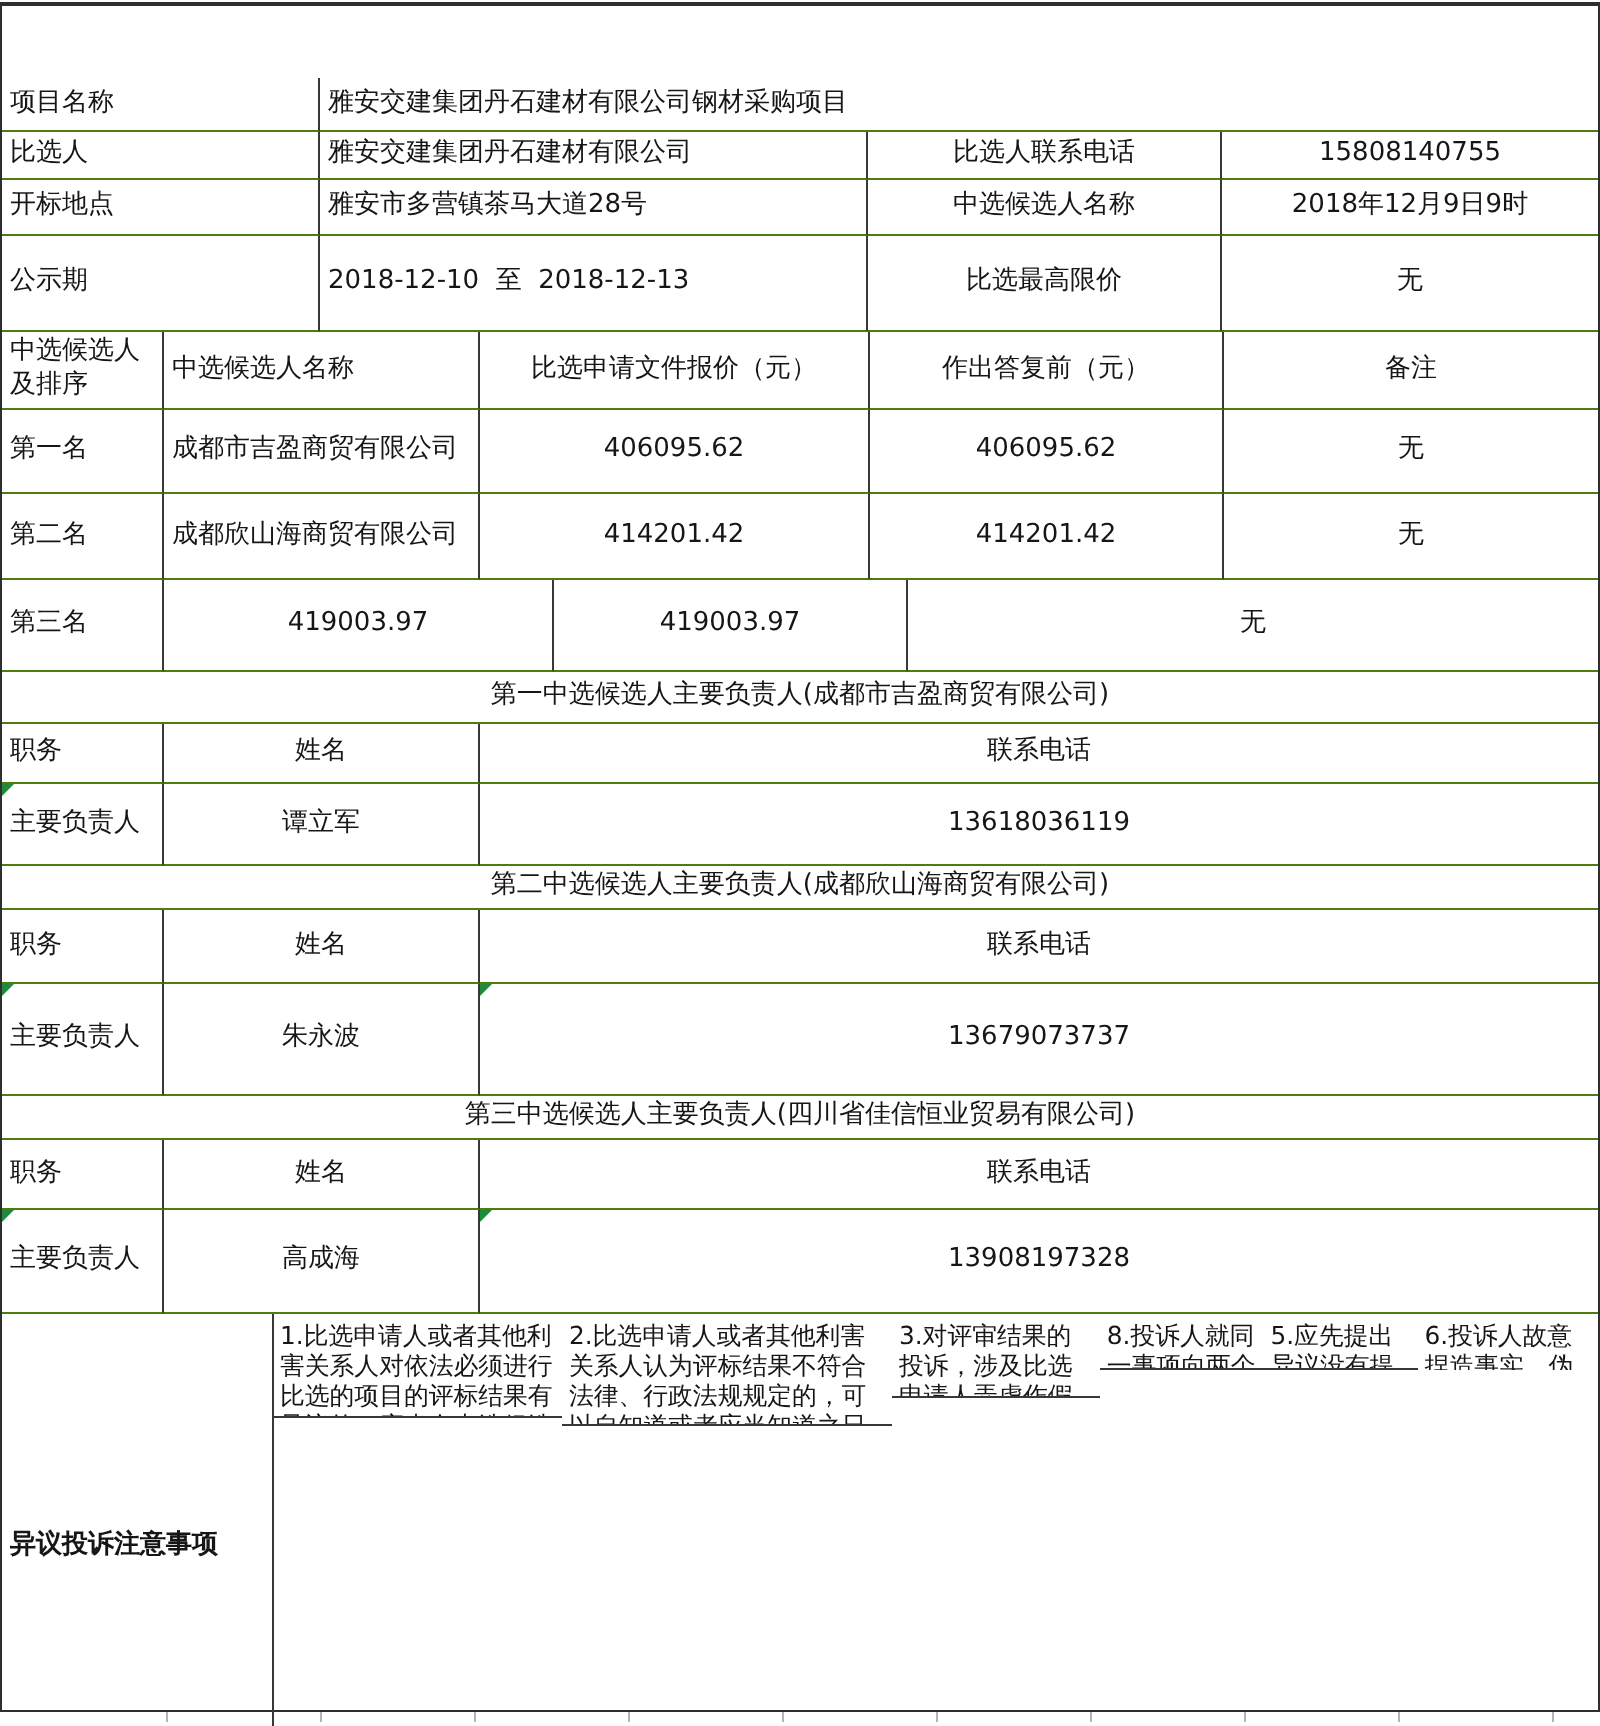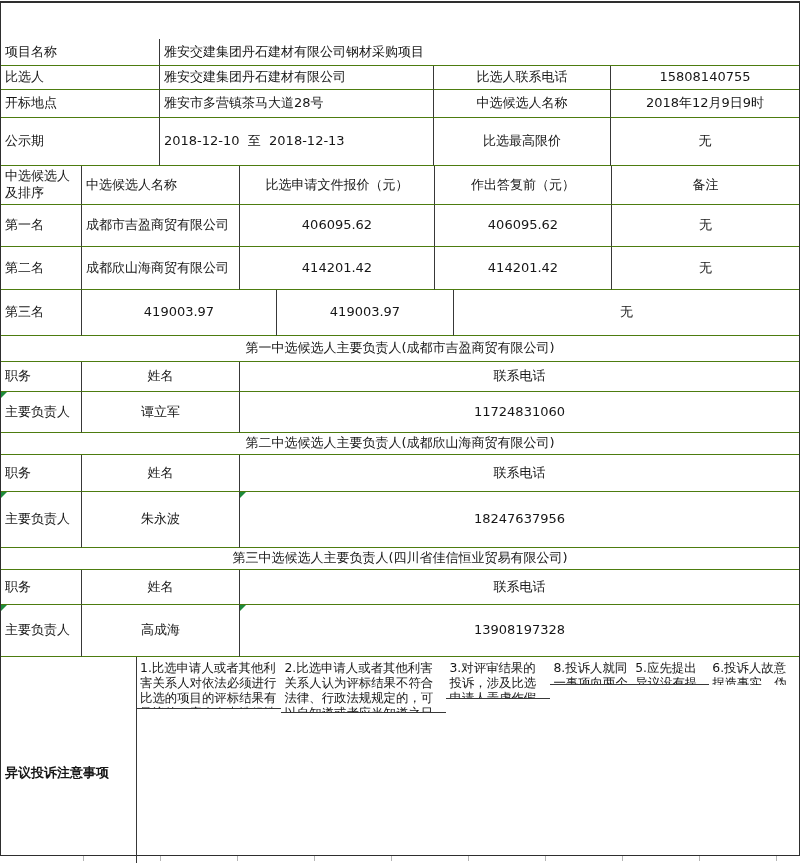--- a/index.html
+++ b/index.html
@@ -146,40 +146,40 @@
       <div class="c lft w81 h30">职务</div>
       <div class="c ctr w158 h30">姓名</div>
       <div class="c ctr grow last h30">联系电话</div>
     </div>
     <div class="r h41">
       <div class="c lft w81 h41">
         <span class="tri"></span>
         <span>主要负责人</span>
       </div>
       <div class="c ctr w158 h41">谭立军</div>
-      <div class="c ctr grow last h41">11724831060</div>
+      <div class="c ctr grow last h41">13618036119</div>
     </div>
 
     <div class="r h22">
       <div class="c titlecell grow last h22">第二中选候选人主要负责人(成都欣山海商贸有限公司)</div>
     </div>
     <div class="r h37">
       <div class="c lft w81 h37">职务</div>
       <div class="c ctr w158 h37">姓名</div>
       <div class="c ctr grow last h37">联系电话</div>
     </div>
     <div class="r h56">
       <div class="c lft w81 h56">
         <span class="tri"></span>
         <span>主要负责人</span>
       </div>
       <div class="c ctr w158 h56">朱永波</div>
       <div class="c ctr grow last h56">
         <span class="tri"></span>
-        <span>18247637956</span>
+        <span>13679073737</span>
       </div>
     </div>
 
     <div class="r h22">
       <div class="c titlecell grow last h22">第三中选候选人主要负责人(四川省佳信恒业贸易有限公司)</div>
     </div>
     <div class="r h35">
       <div class="c lft w81 h35">职务</div>
       <div class="c ctr w158 h35">姓名</div>
       <div class="c ctr grow last h35">联系电话</div>

